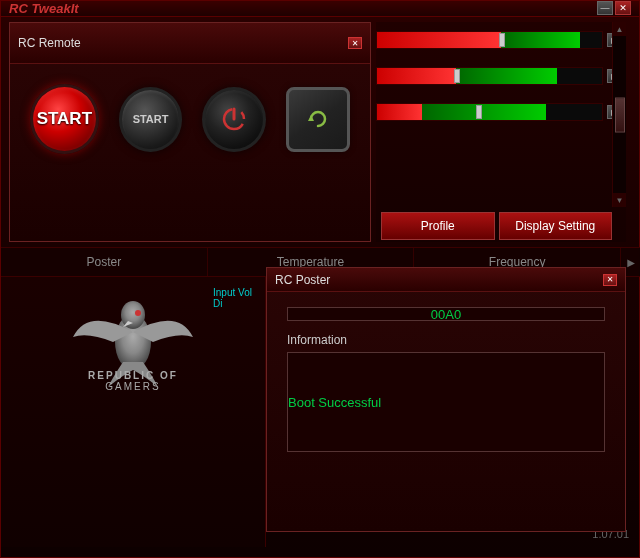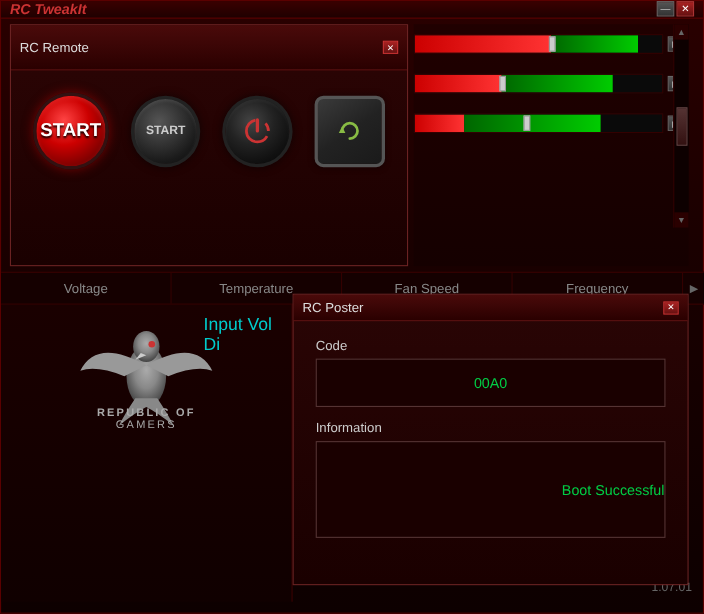--- a/index.html
+++ b/index.html
@@ -363,41 +363,41 @@
       padding: 15px 20px;
     }
 
     .field-label {
       color: #ccc;
       font-size: 12px;
       margin-bottom: 5px;
     }
     .field-value-box {
       width: 100%;
-      height: 44px;
+      height: 14px;
       background: #1a0000;
       border: 1px solid #553333;
       display: flex;
       align-items: center;
       justify-content: center;
       margin-bottom: 12px;
     }
     .field-value-text {
       color: #00cc44;
       font-size: 13px;
     }
 
     .info-box {
       width: 100%;
-      height: 88px;
+      height: 100px;
       background: #1a0000;
       border: 1px solid #553333;
       display: flex;
       align-items: center;
-      justify-content: flex-end;
+      justify-content: flex-start;
     }
     .info-text {
       color: #00cc44;
       font-size: 13px;
     }
   </style>
 </head>
 <body>
 
 <div class="main-window">
@@ -474,30 +474,35 @@
 
       <div style="position:absolute; right:0; top:0; width:14px; height:185px; background:#0d0000; border-left:1px solid #330000; display:flex; flex-direction:column;">
         <div style="width:100%; height:14px; background:#2a0000; display:flex; align-items:center; justify-content:center; color:#666; font-size:8px; cursor:pointer;">▲</div>
         <div style="flex:1; position:relative;">
           <div style="width:10px; height:35px; background:linear-gradient(180deg,#553333,#331111); border:1px solid #664444; position:absolute; top:50%; left:2px; transform:translateY(-50%);"></div>
         </div>
         <div style="width:100%; height:14px; background:#2a0000; display:flex; align-items:center; justify-content:center; color:#666; font-size:8px; cursor:pointer;">▼</div>
       </div>
     </div>
 
+    <div class="profile-display-btns">
+      <div class="pf-btn">
+        <span>Profile</span>
+      </div>
+      <div class="pf-btn">
+        <span>Display Setting</span>
+      </div>
+    </div>
 
     <div class="tab-bar">
       <div class="tab-item">
-        <span>Voltage</span>
+        <span>Poster</span>
       </div>
       <div class="tab-item">
         <span>Temperature</span>
-      </div>
-      <div class="tab-item">
-        <span>Fan Speed</span>
       </div>
       <div class="tab-item">
         <span>Frequency</span>
       </div>
       <div class="tab-arrow">▶</div>
     </div>
 
     <div class="bottom-section">
 
       <div class="rog-logo-area">
@@ -524,34 +529,33 @@
           <circle cx="70" cy="26" r="3" fill="#cc3333"></circle>
 
           <path d="M 55 75 Q 45 90 40 100 Q 55 88 65 83 Q 75 88 90 100 Q 85 90 75 75 Z" fill="#888"></path>
         </svg>
         <div class="rog-text">
           <div class="rog-republic">REPUBLIC OF</div>
           <div class="rog-gamers">GAMERS</div>
         </div>
       </div>
 
-      <div style="position:absolute; top:10px; left:184px; color:#00cccc; font-size:16px;">
+      <div style="position:absolute; top:10px; left:212px; color:#00cccc; font-size:10px;">
         <div>Input Vol</div>
         <div>Di</div>
       </div>
 
     </div>
 
     <div class="rc-poster-window">
       <div class="rc-poster-title-bar">
         <span class="rc-poster-title">RC Poster</span>
         <div class="sub-close-btn">✕</div>
       </div>
       <div class="rc-poster-content">
-        <div class="field-label">Code</div>
         <div class="field-value-box">
           <span class="field-value-text">00A0</span>
         </div>
         <div class="field-label">Information</div>
         <div class="info-box">
           <span class="info-text">Boot Successful</span>
         </div>
       </div>
     </div>
 

